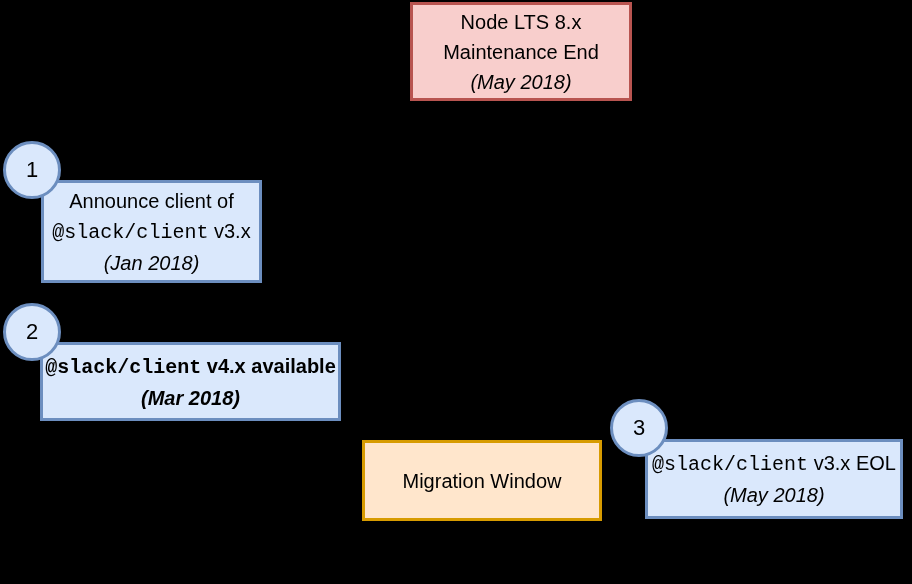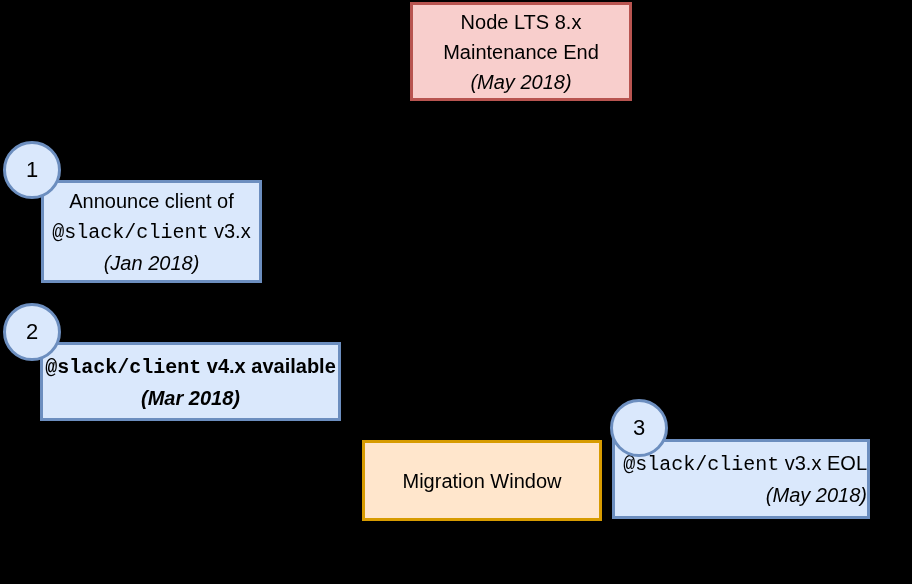--- a/index.html
+++ b/index.html
@@ -65,21 +65,21 @@
     font-style: italic;
   }
 
   
   #node-lts-box   { left: 410px; top: 2px;   width: 222px; height: 99px; }
   #step1-box      { left: 41px;  top: 180px; width: 221px; height: 103px; }
   #step1-badge    { left: 3px;   top: 141px; }
   #step2-box      { left: 40px;  top: 342px; width: 301px; height: 79px; font-weight: bold; }
   #step2-badge    { left: 3px;   top: 303px; }
   #migration-box  { left: 362px; top: 440px; width: 240px; height: 81px; }
-  #step3-box      { left: 612px; top: 439px; width: 258px; height: 80px; align-items: flex-end; }
+  #step3-box      { left: 645px; top: 439px; width: 258px; height: 80px; }
   #step3-badge    { left: 610px; top: 399px; }
 </style>
 </head>
 <body style="--bg: #000000; --text: #000000; --red-fill: #f8cecc; --red-stroke: #b85450; --blue-fill: #dae8fc; --blue-stroke: #6c8ebf; --orange-fill: #ffe6cc; --orange-stroke: #d79b00;">
 
 <div class="canvas">
 
   <div class="box red" id="node-lts-box">
     <div>Node LTS 8.x</div>
     <div>Maintenance End</div>

